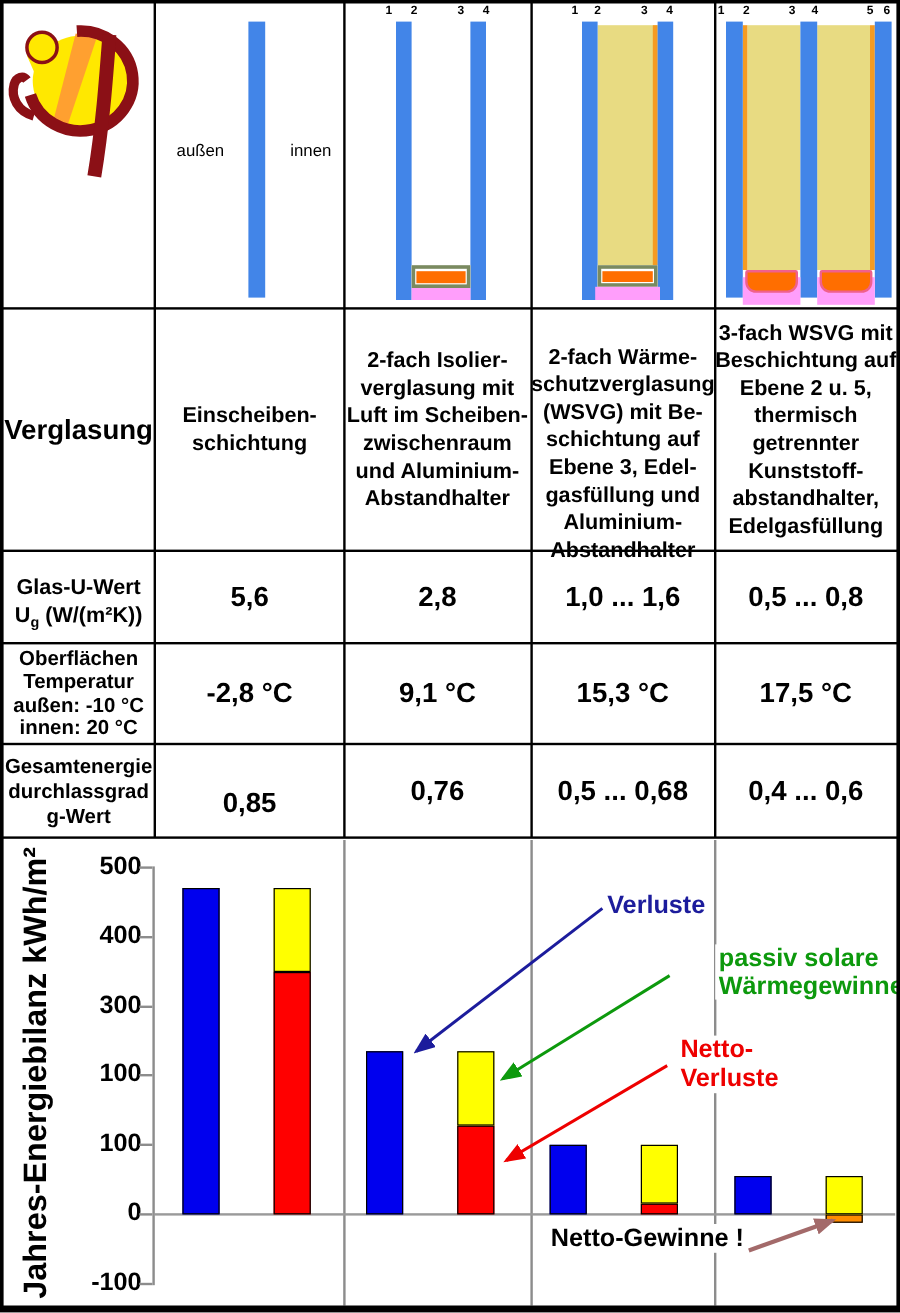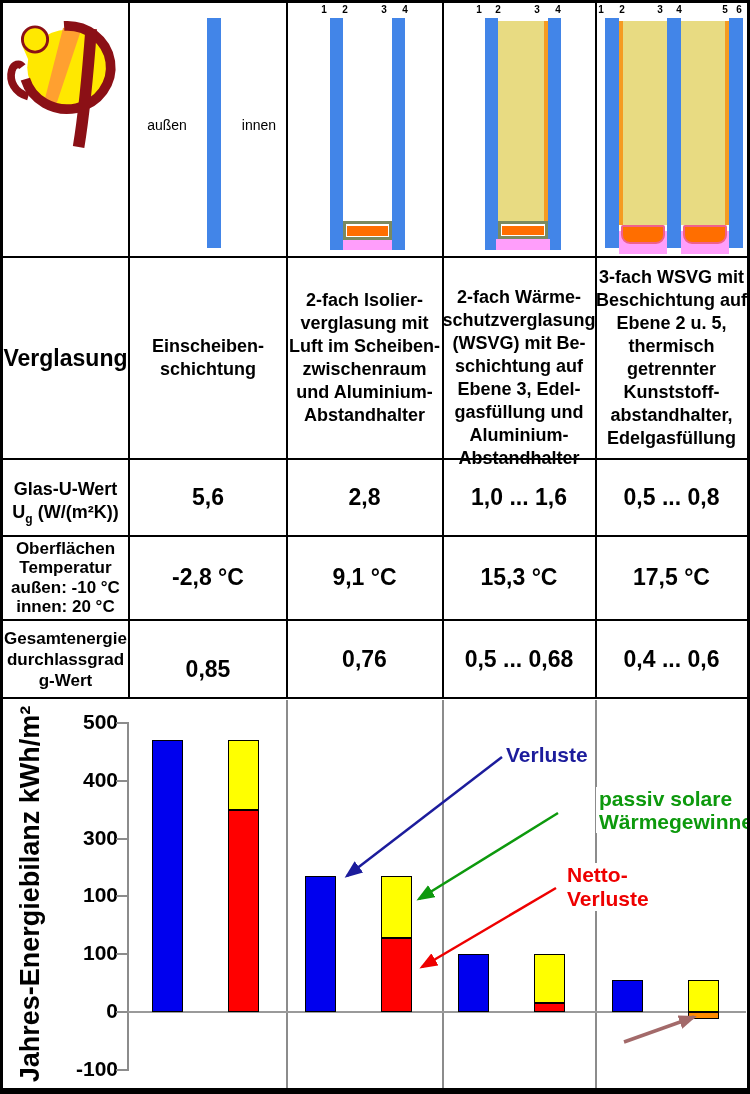--- a/index.html
+++ b/index.html
@@ -240,16 +240,17 @@
       <line x1="558" y1="113" x2="419" y2="199" style="stroke:var(--ann-green);stroke-width:2.5" marker-end="url(#ah-green)"></line>
       <line x1="556" y1="188" x2="422" y2="267" style="stroke:var(--ann-red);stroke-width:2.5" marker-end="url(#ah-red)"></line>
       <line x1="624" y1="342" x2="694" y2="317" style="stroke:var(--ann-brown);stroke-width:3.5" marker-end="url(#ah-brown)"></line>
     </svg>
 
     <div class="ann ann-verluste preline">Verluste</div>
     <div class="ann ann-passiv preline">passiv solare
 Wärmegewinne</div>
     <div class="ann ann-netto-verluste preline">Netto-
 Verluste</div>
+    <div class="ann ann-netto-gewinne preline">Netto-Gewinne !</div>
   </div>
 
   <div class="frame"></div>
 </div>
 
 </body></html>

